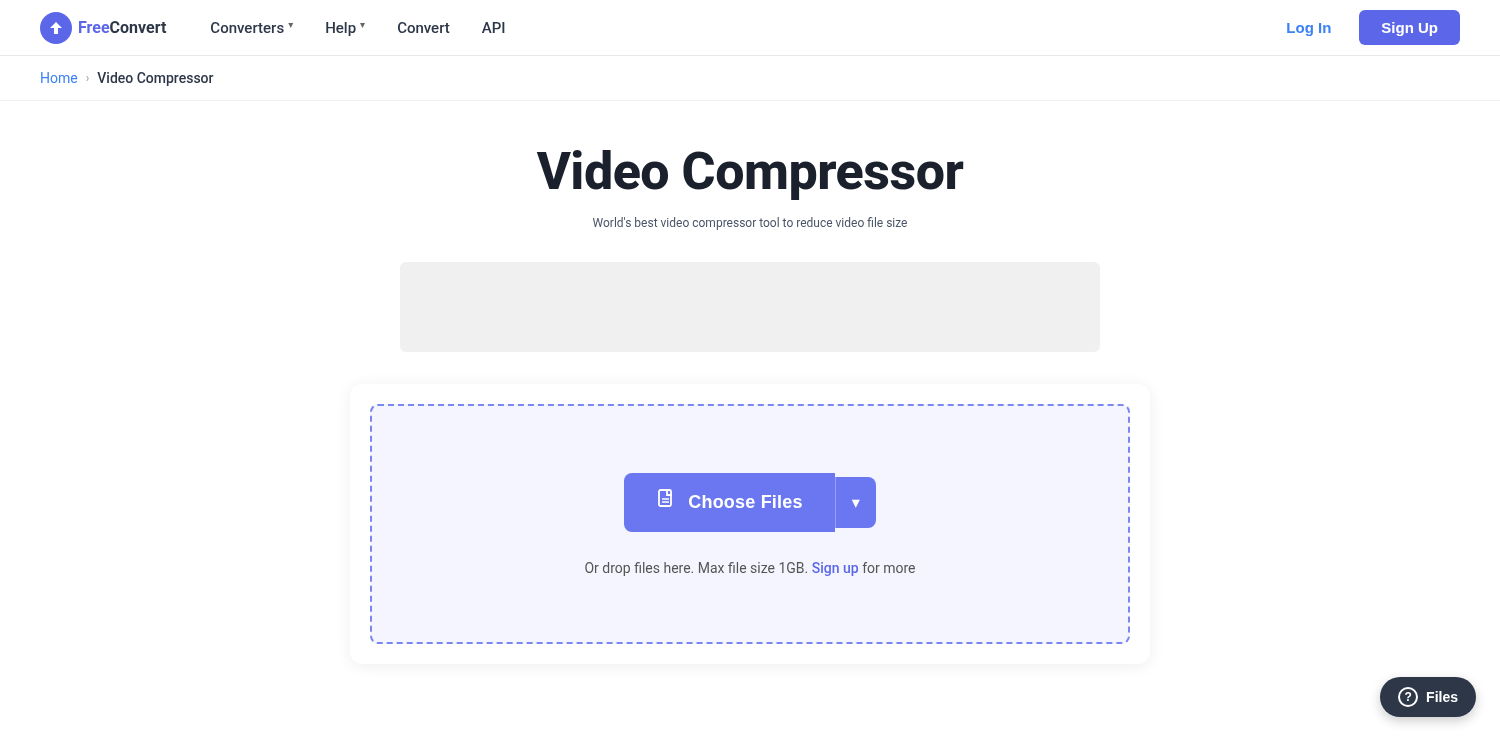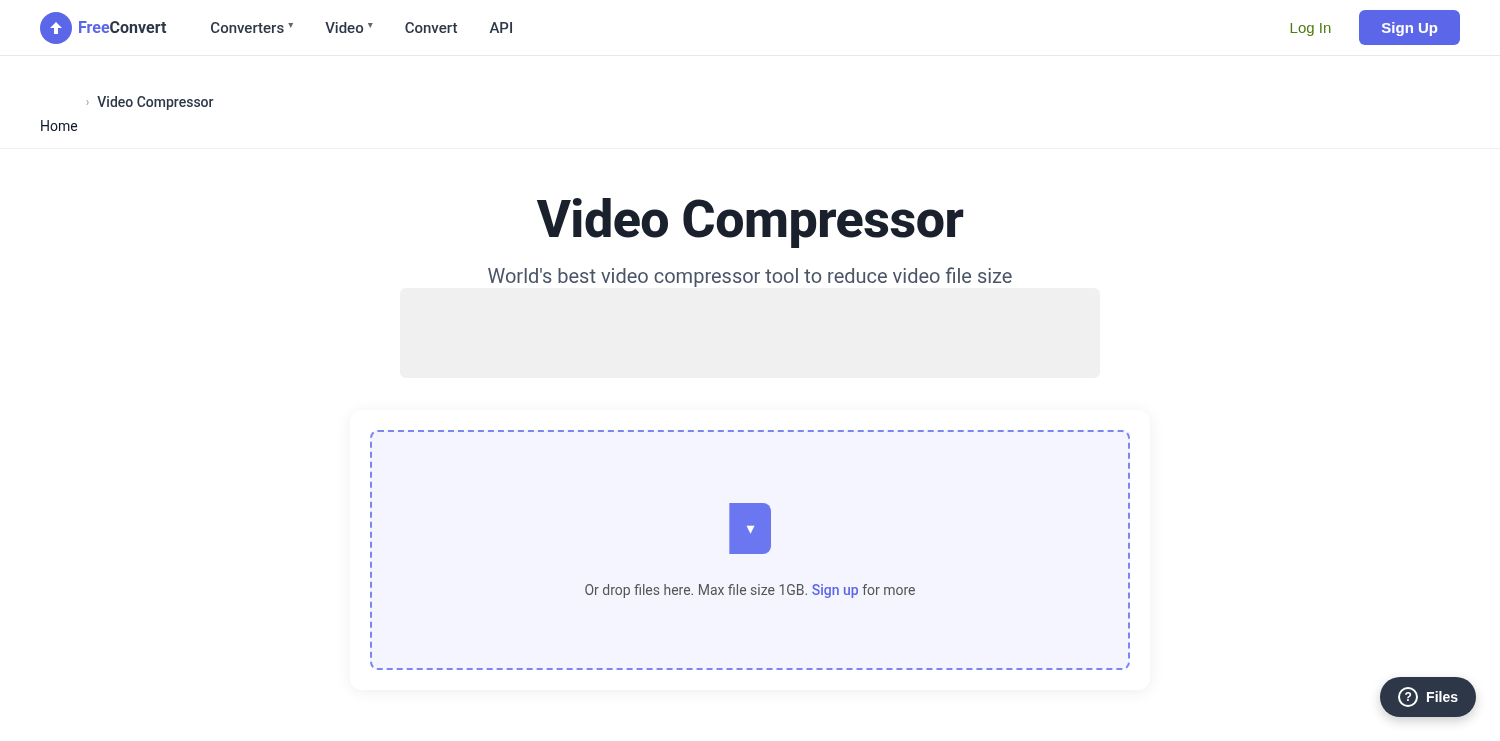--- a/index.html
+++ b/index.html
@@ -79,23 +79,23 @@
     }
 
     .navbar-right {
       display: flex;
       align-items: center;
       gap: 16px;
     }
 
     .btn-login {
       font-size: 15px;
-      color: #4d7c0f;
-      cursor: pointer;
-      font-weight: 400;
+      color: #3b82f6;
+      cursor: pointer;
+      font-weight: 700;
       padding: 8px 12px;
       border-radius: 4px;
       border: none;
       background: none;
     }
 
     .btn-signup {
       font-size: 15px;
       color: #ffffff;
       background: #5b67e8;
@@ -111,23 +111,22 @@
       display: flex;
       align-items: center;
       gap: 8px;
       padding: 14px 40px;
       font-size: 14px;
       color: #666;
       border-bottom: 1px solid #efefef;
     }
 
     .breadcrumb a {
-      color: #0f172a;
+      color: #3b82f6;
       text-decoration: none;
-      margin-top: 48px;
     }
 
     .breadcrumb-sep {
       color: #999;
       font-size: 12px;
     }
 
     .breadcrumb-current {
       color: #2d3748;
       font-weight: 500;
@@ -144,23 +143,24 @@
     .page-title {
       font-size: 52px;
       font-weight: 800;
       color: #1a202c;
       text-align: center;
       letter-spacing: -0.5px;
       margin-bottom: 14px;
     }
 
     .page-subtitle {
-      font-size: 20px;
+      font-size: 12px;
       color: #4a5568;
       text-align: center;
+      margin-bottom: 32px;
     }
 
     
     .banner-area {
       width: 700px;
       height: 90px;
       background: #f0f0f0;
       border-radius: 6px;
       margin-bottom: 32px;
     }
@@ -280,21 +280,21 @@
         <span>Free</span><span style="color:#2d3748">Convert</span>
       </span>
     </a>
 
     <div class="nav-links">
       <div class="nav-item">
         <span>Converters</span>
         <span class="chevron">▾</span>
       </div>
       <div class="nav-item">
-        <span>Video</span>
+        <span>Help</span>
         <span class="chevron">▾</span>
       </div>
       <div class="nav-item">
         <span>Convert</span>
       </div>
       <div class="nav-item">
         <span>API</span>
       </div>
     </div>
   </div>
@@ -315,20 +315,31 @@
 
   <h1 class="page-title">Video Compressor</h1>
   <p class="page-subtitle">World's best video compressor tool to reduce video file size</p>
 
   <div class="banner-area"></div>
 
   <div class="upload-card">
     <div class="upload-dropzone">
 
       <div class="choose-files-row">
+        <button class="btn-choose-files">
+          <span style="font-size:20px;">
+            <svg width="22" height="22" viewBox="0 0 22 22" fill="none" xmlns="http://www.w3.org/2000/svg">
+              <rect x="3" y="1" width="12" height="16" rx="1.5" stroke="white" stroke-width="1.8" fill="none"></rect>
+              <path d="M11 1 L11 6 L16 6" stroke="white" stroke-width="1.8" fill="none"></path>
+              <line x1="6" y1="10" x2="13" y2="10" stroke="white" stroke-width="1.5"></line>
+              <line x1="6" y1="13" x2="13" y2="13" stroke="white" stroke-width="1.5"></line>
+            </svg>
+          </span>
+          <span>Choose Files</span>
+        </button>
         <button class="btn-dropdown">
           <span style="font-size:16px;">▾</span>
         </button>
       </div>
 
       <p class="drop-hint">
         <span>Or drop files here. Max file size 1GB.</span>
         <a href="#">Sign up</a>
         <span>for more</span>
       </p>

